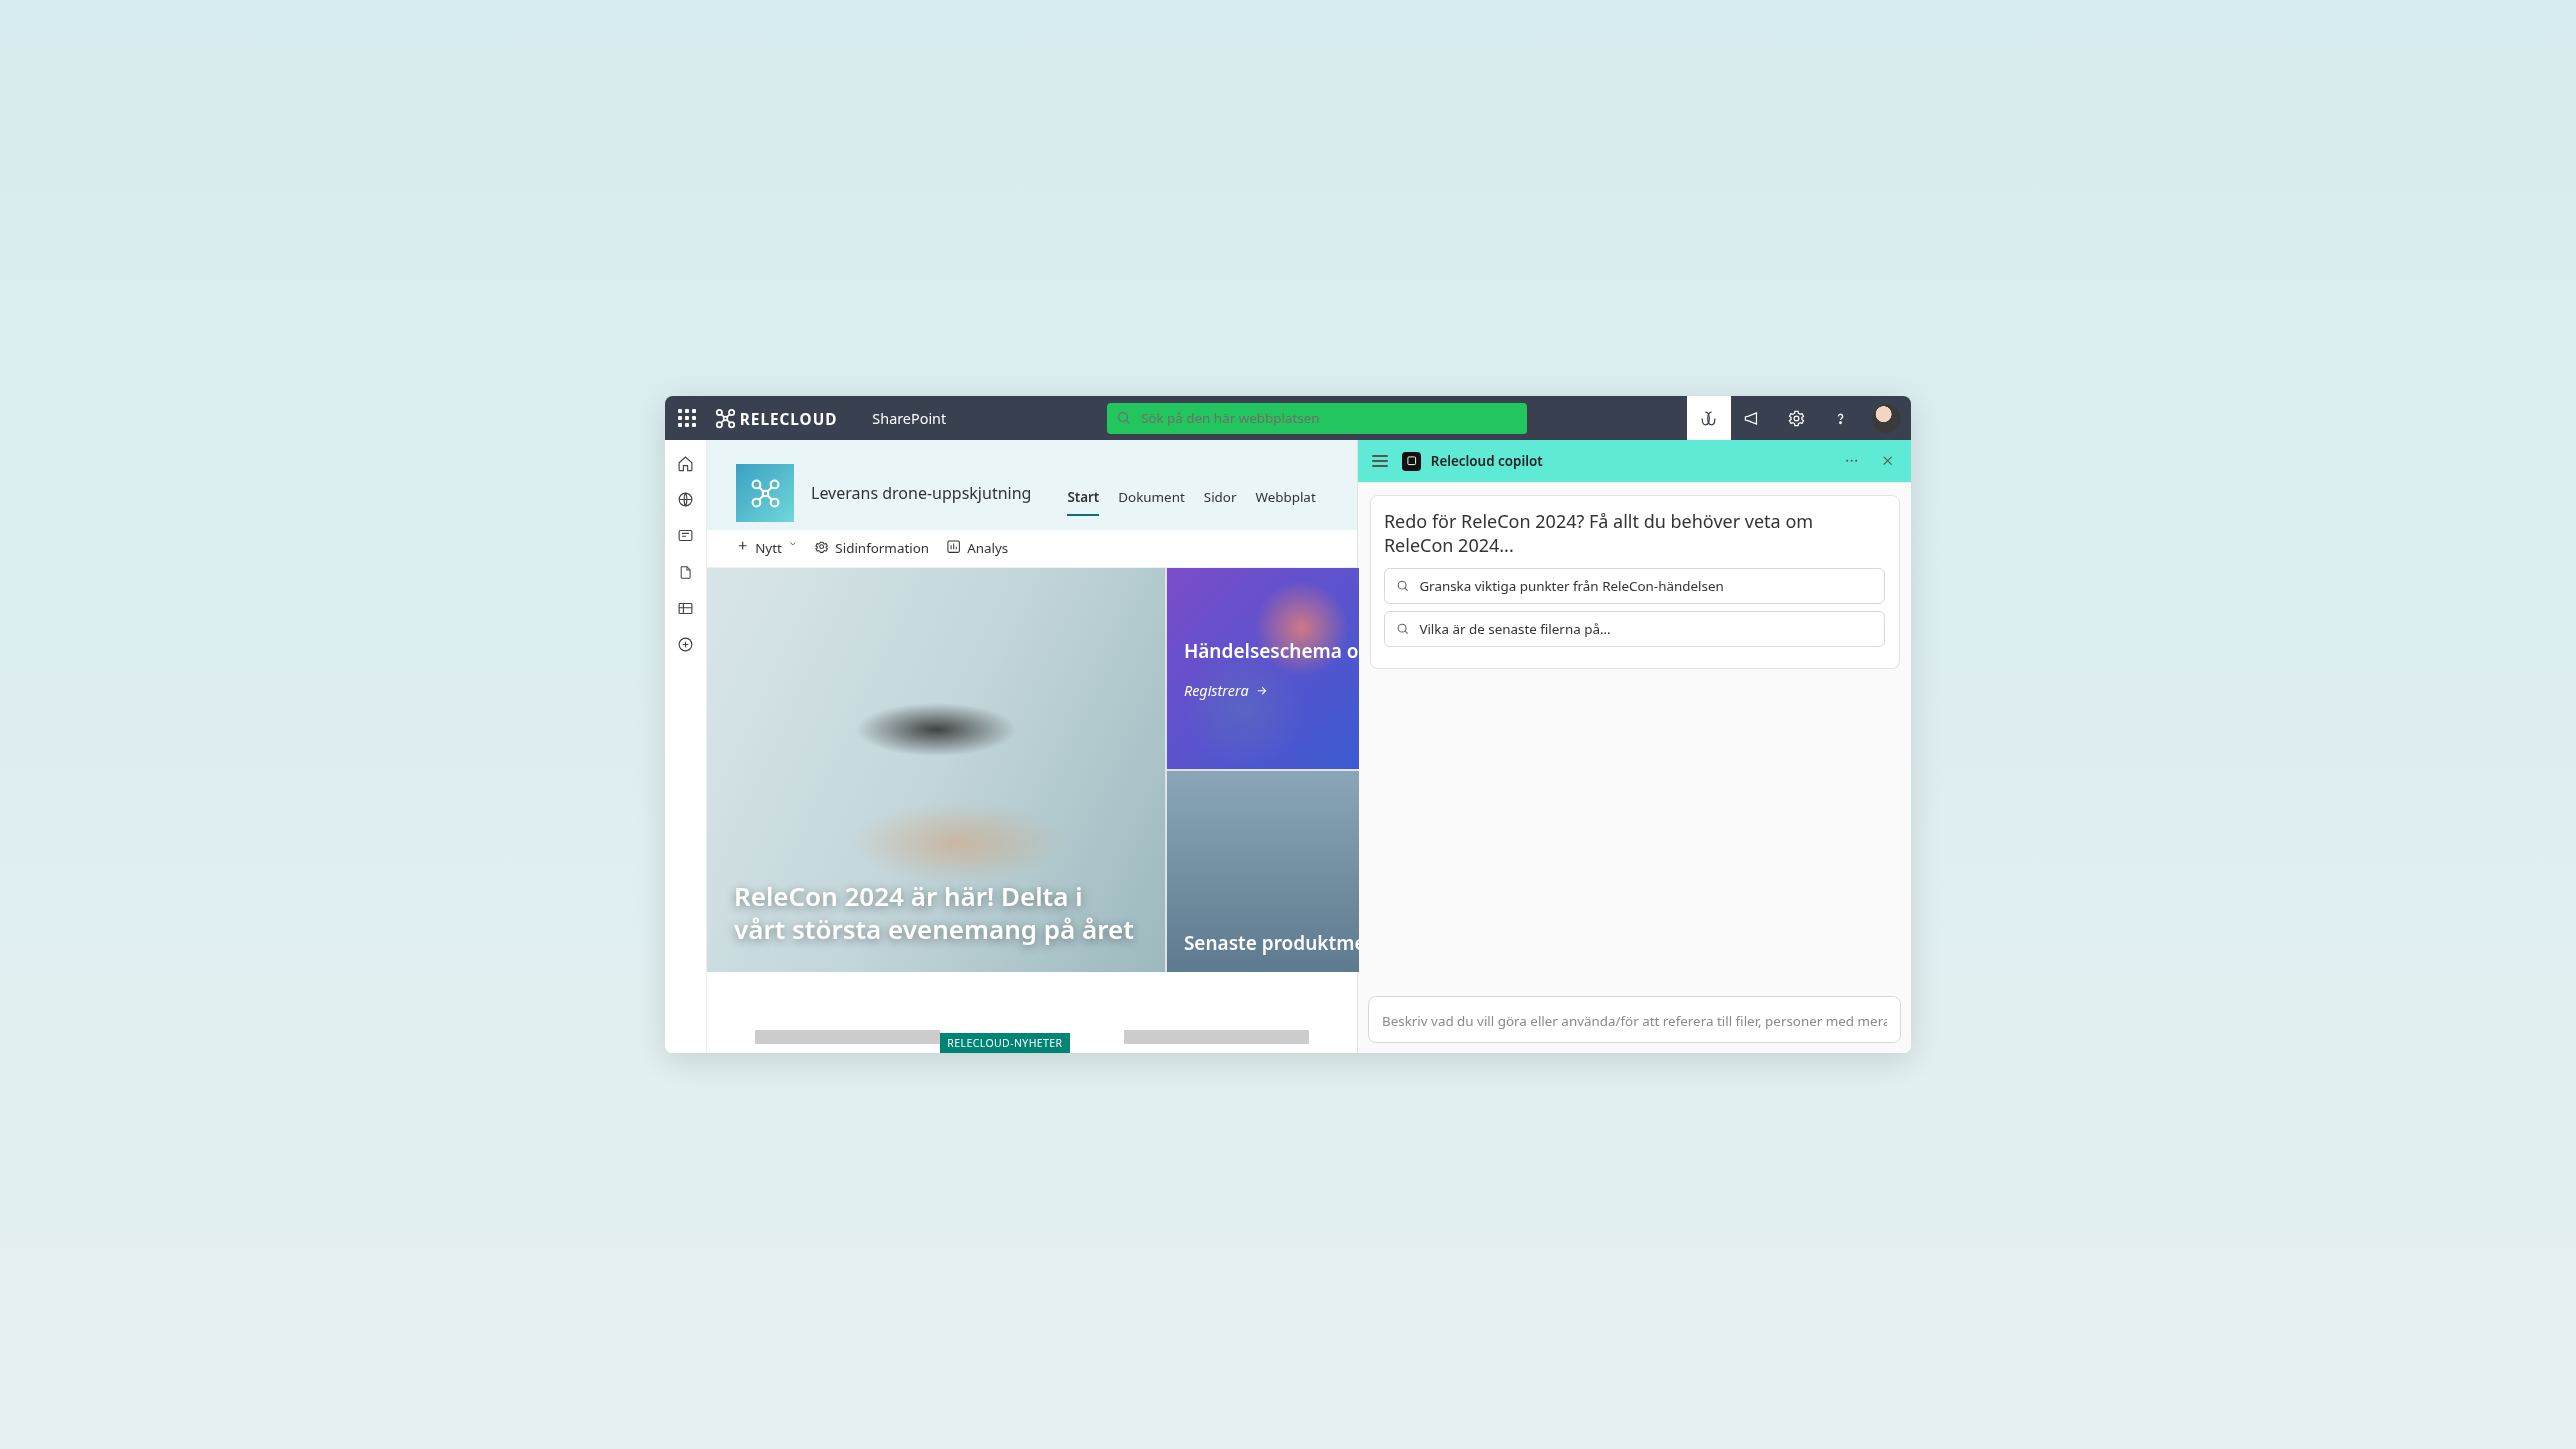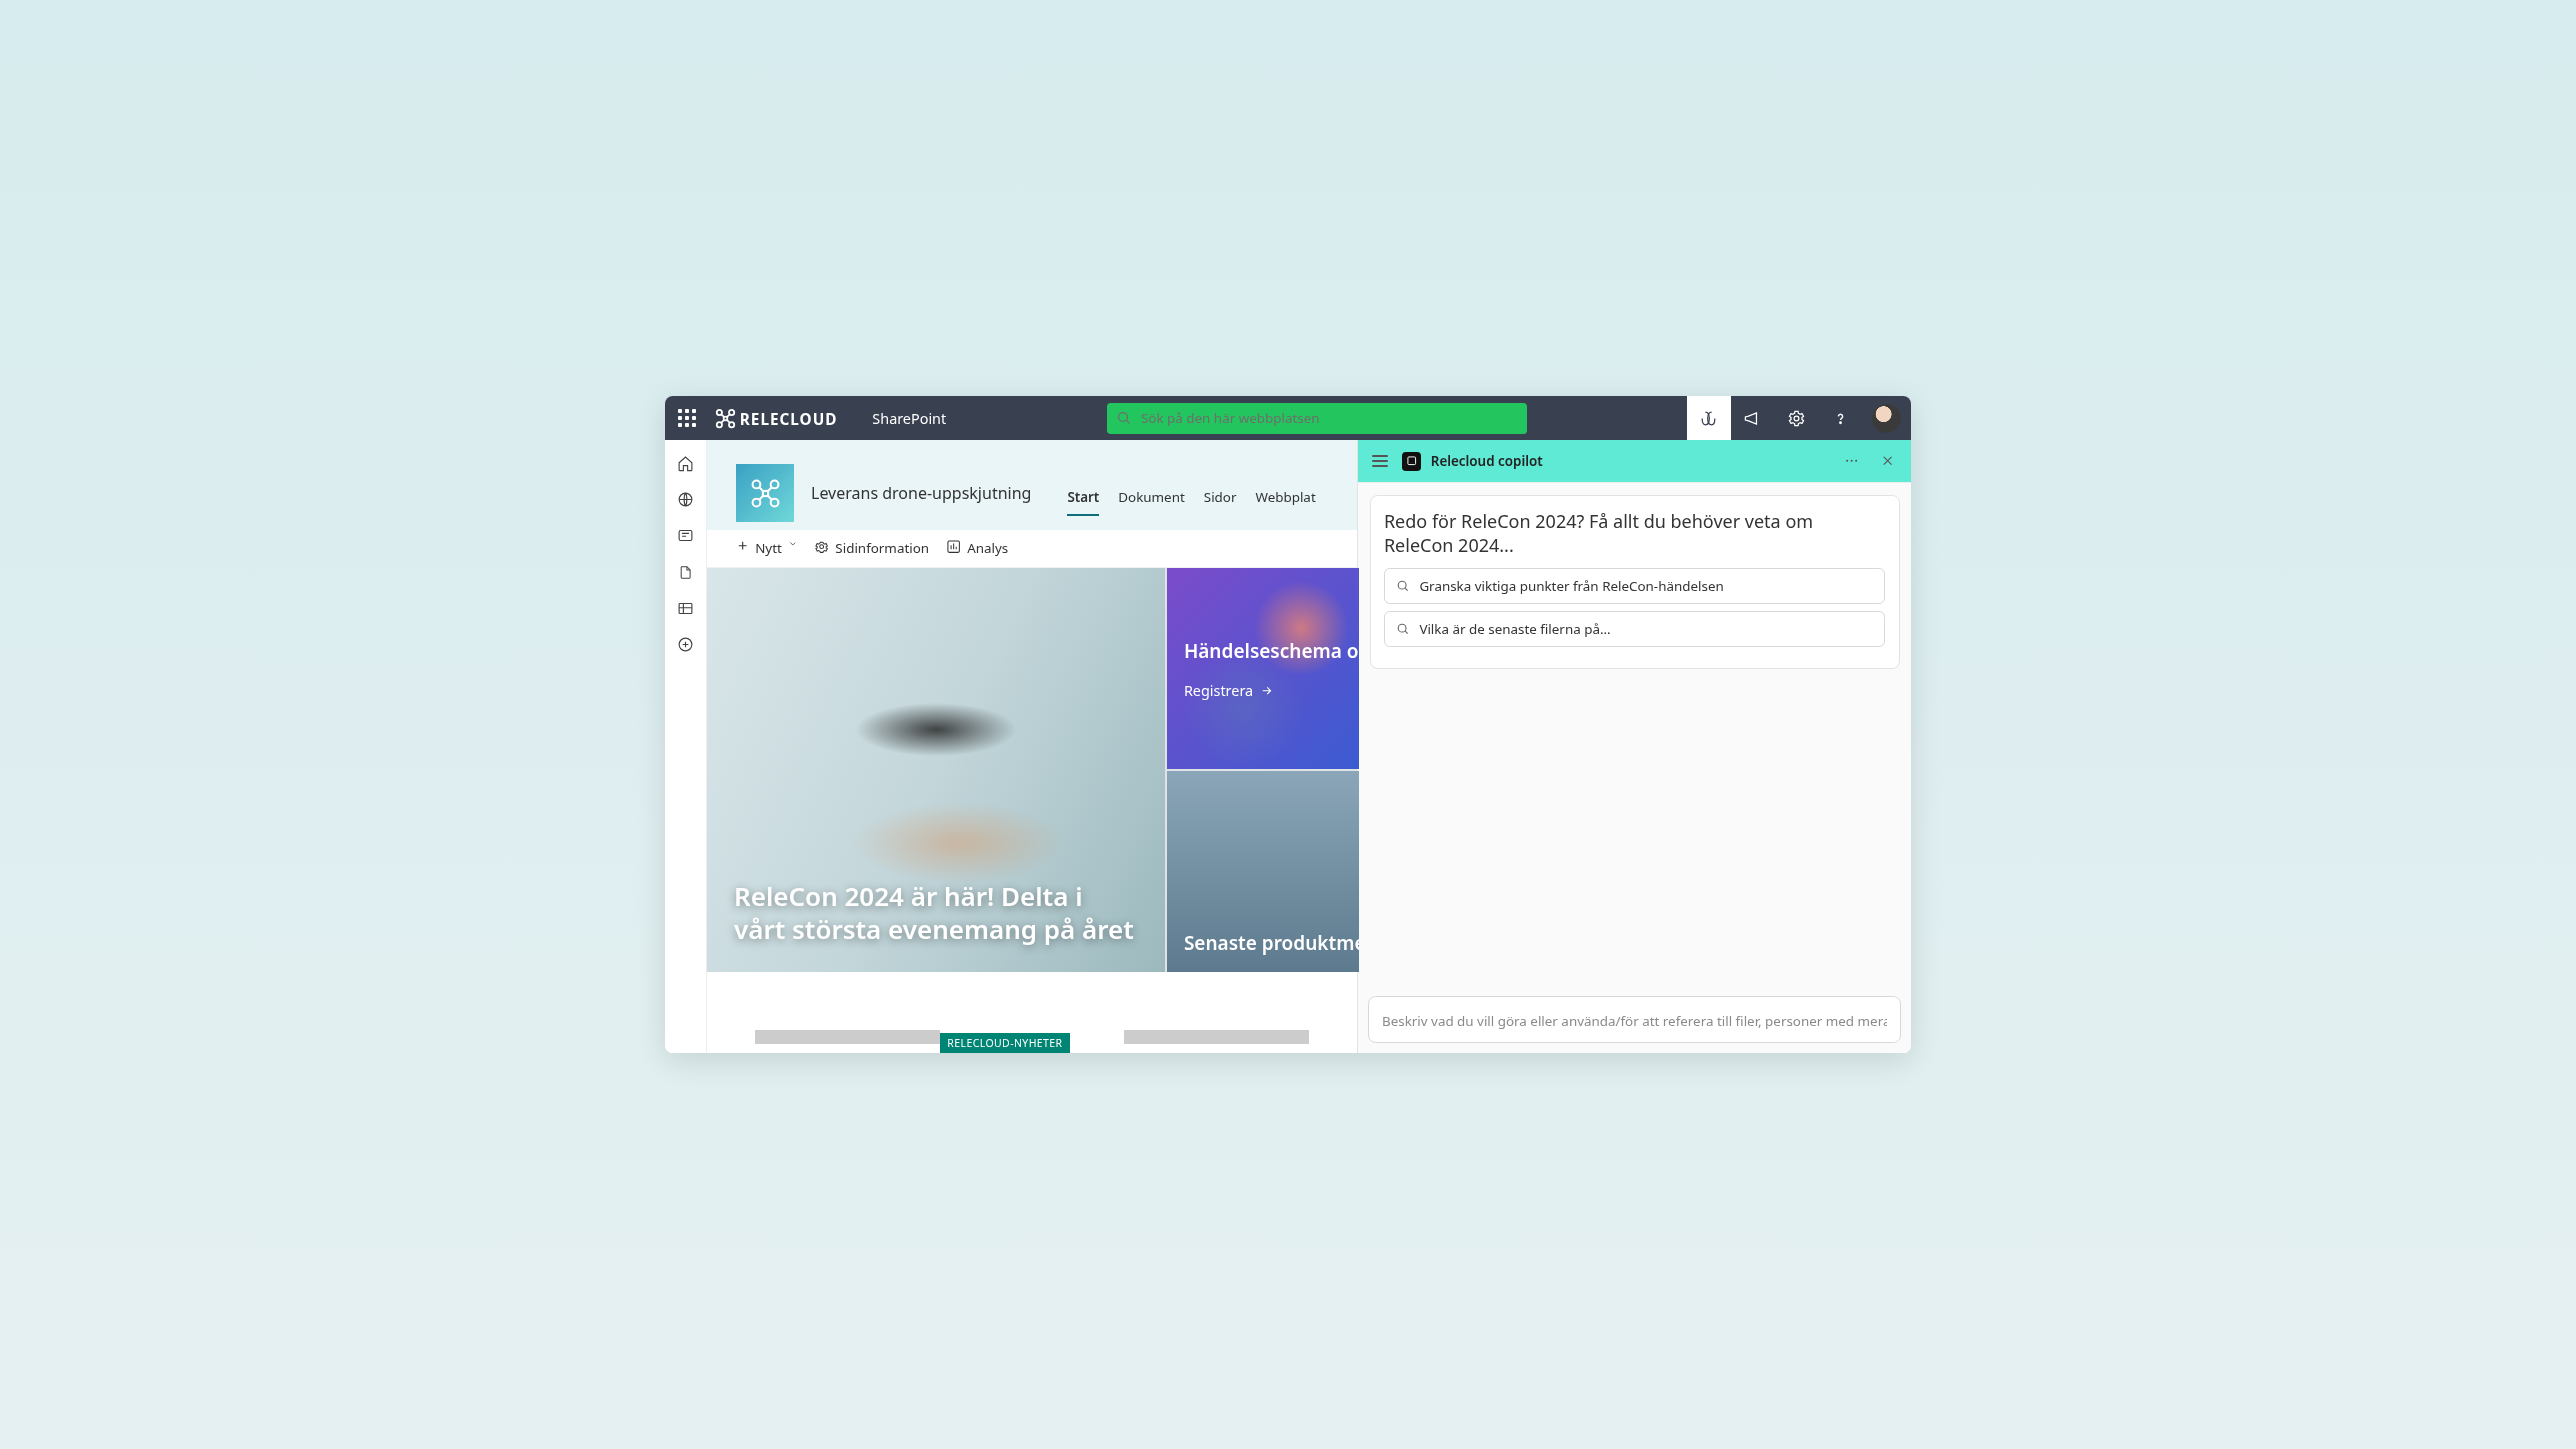--- a/index.html
+++ b/index.html
@@ -165,21 +165,21 @@
 .tile-top::before {
   content:"";
   position:absolute; inset:0;
   background:
     radial-gradient(circle 67px at 70% 30%, #ff8a65, transparent 71%),
     radial-gradient(circle 86px at 40% 70%, #5c6bc0, transparent 71%);
   opacity:.7;
 }
 .tile-top h3, .tile-top .reg { position: relative; }
 .tile-top h3 { font-size: 19px; font-weight: 600; margin-bottom: 17px; white-space: nowrap; }
-.tile-top .reg { font-size: 14.4px; display: flex; align-items: center; gap: 5.8px; cursor: pointer; }
+.tile-top .reg { font-size: 14.4px; display: flex; align-items: center; gap: 5.8px; cursor: pointer; font-style: italic; }
 
 .tile-bottom { background: #7791a5; }
 .tile-bottom::before {
   content:"";
   position:absolute; inset:0;
   background:
     linear-gradient(180deg, #8aa6b8 0%, #5d7a8e 100%),
     radial-gradient(circle 38px at 50% 35%, rgba(30,30,30,.8), transparent 71%),
     radial-gradient(ellipse 58px 96px at 55% 65%, #b3362f, transparent 71%);
   mix-blend-mode: normal;

